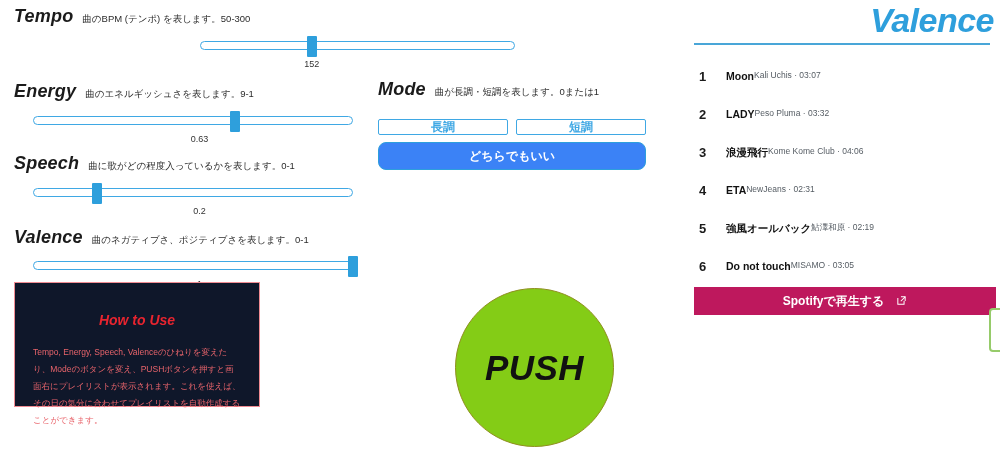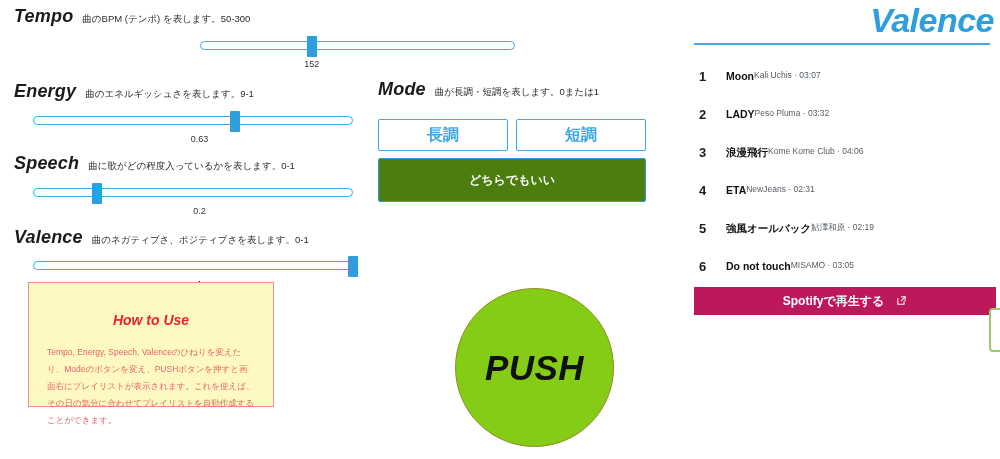--- a/index.html
+++ b/index.html
@@ -69,62 +69,62 @@
     color: #333;
     transform: translateX(-50%);
     white-space: nowrap;
   }
 
   
   .mode-block { position: absolute; left: 378px; top: 79px; }
   .mode-btn-row { display: flex; gap: 8px; margin-top: 19px; }
   .mode-btn {
     width: 130px;
-    height: 32px;
+    height: 16px;
     border: 1px solid #3fa8e4;
     background: #ffffff;
     color: #3fa8e4;
-    font-size: 16px;
+    font-size: 12px;
     font-weight: bold;
     border-radius: 2px;
     display: flex;
     align-items: center;
     justify-content: center;
     box-sizing: border-box;
     cursor: pointer;
     font-family: "Liberation Sans", "DejaVu Sans", sans-serif;
   }
   .mode-btn-wide {
     margin-top: 7px;
     width: 268px;
-    height: 44px;
-    background: #4d7c0f;
+    height: 28px;
+    background: #3b82f6;
     border: 1px solid #2e9fdc;
     color: #ffffff;
     font-size: 12px;
     font-weight: bold;
-    border-radius: 2px;
+    border-radius: 8px;
     display: flex;
     align-items: center;
     justify-content: center;
     box-sizing: border-box;
     cursor: pointer;
     font-family: "Liberation Sans", "DejaVu Sans", sans-serif;
   }
 
   
   .howto {
     position: absolute;
-    left: 28px;
+    left: 14px;
     top: 282px;
     width: 246px;
     height: 125px;
     border: 1px solid #f08b92;
     box-sizing: border-box;
-    background: #fef9c3;
+    background: #0f172a;
   }
   .howto-title {
     text-align: center;
     color: #e8242f;
     font-size: 14px;
     font-weight: bold;
     font-style: italic;
     margin-top: 29px;
   }
   .howto-body {

